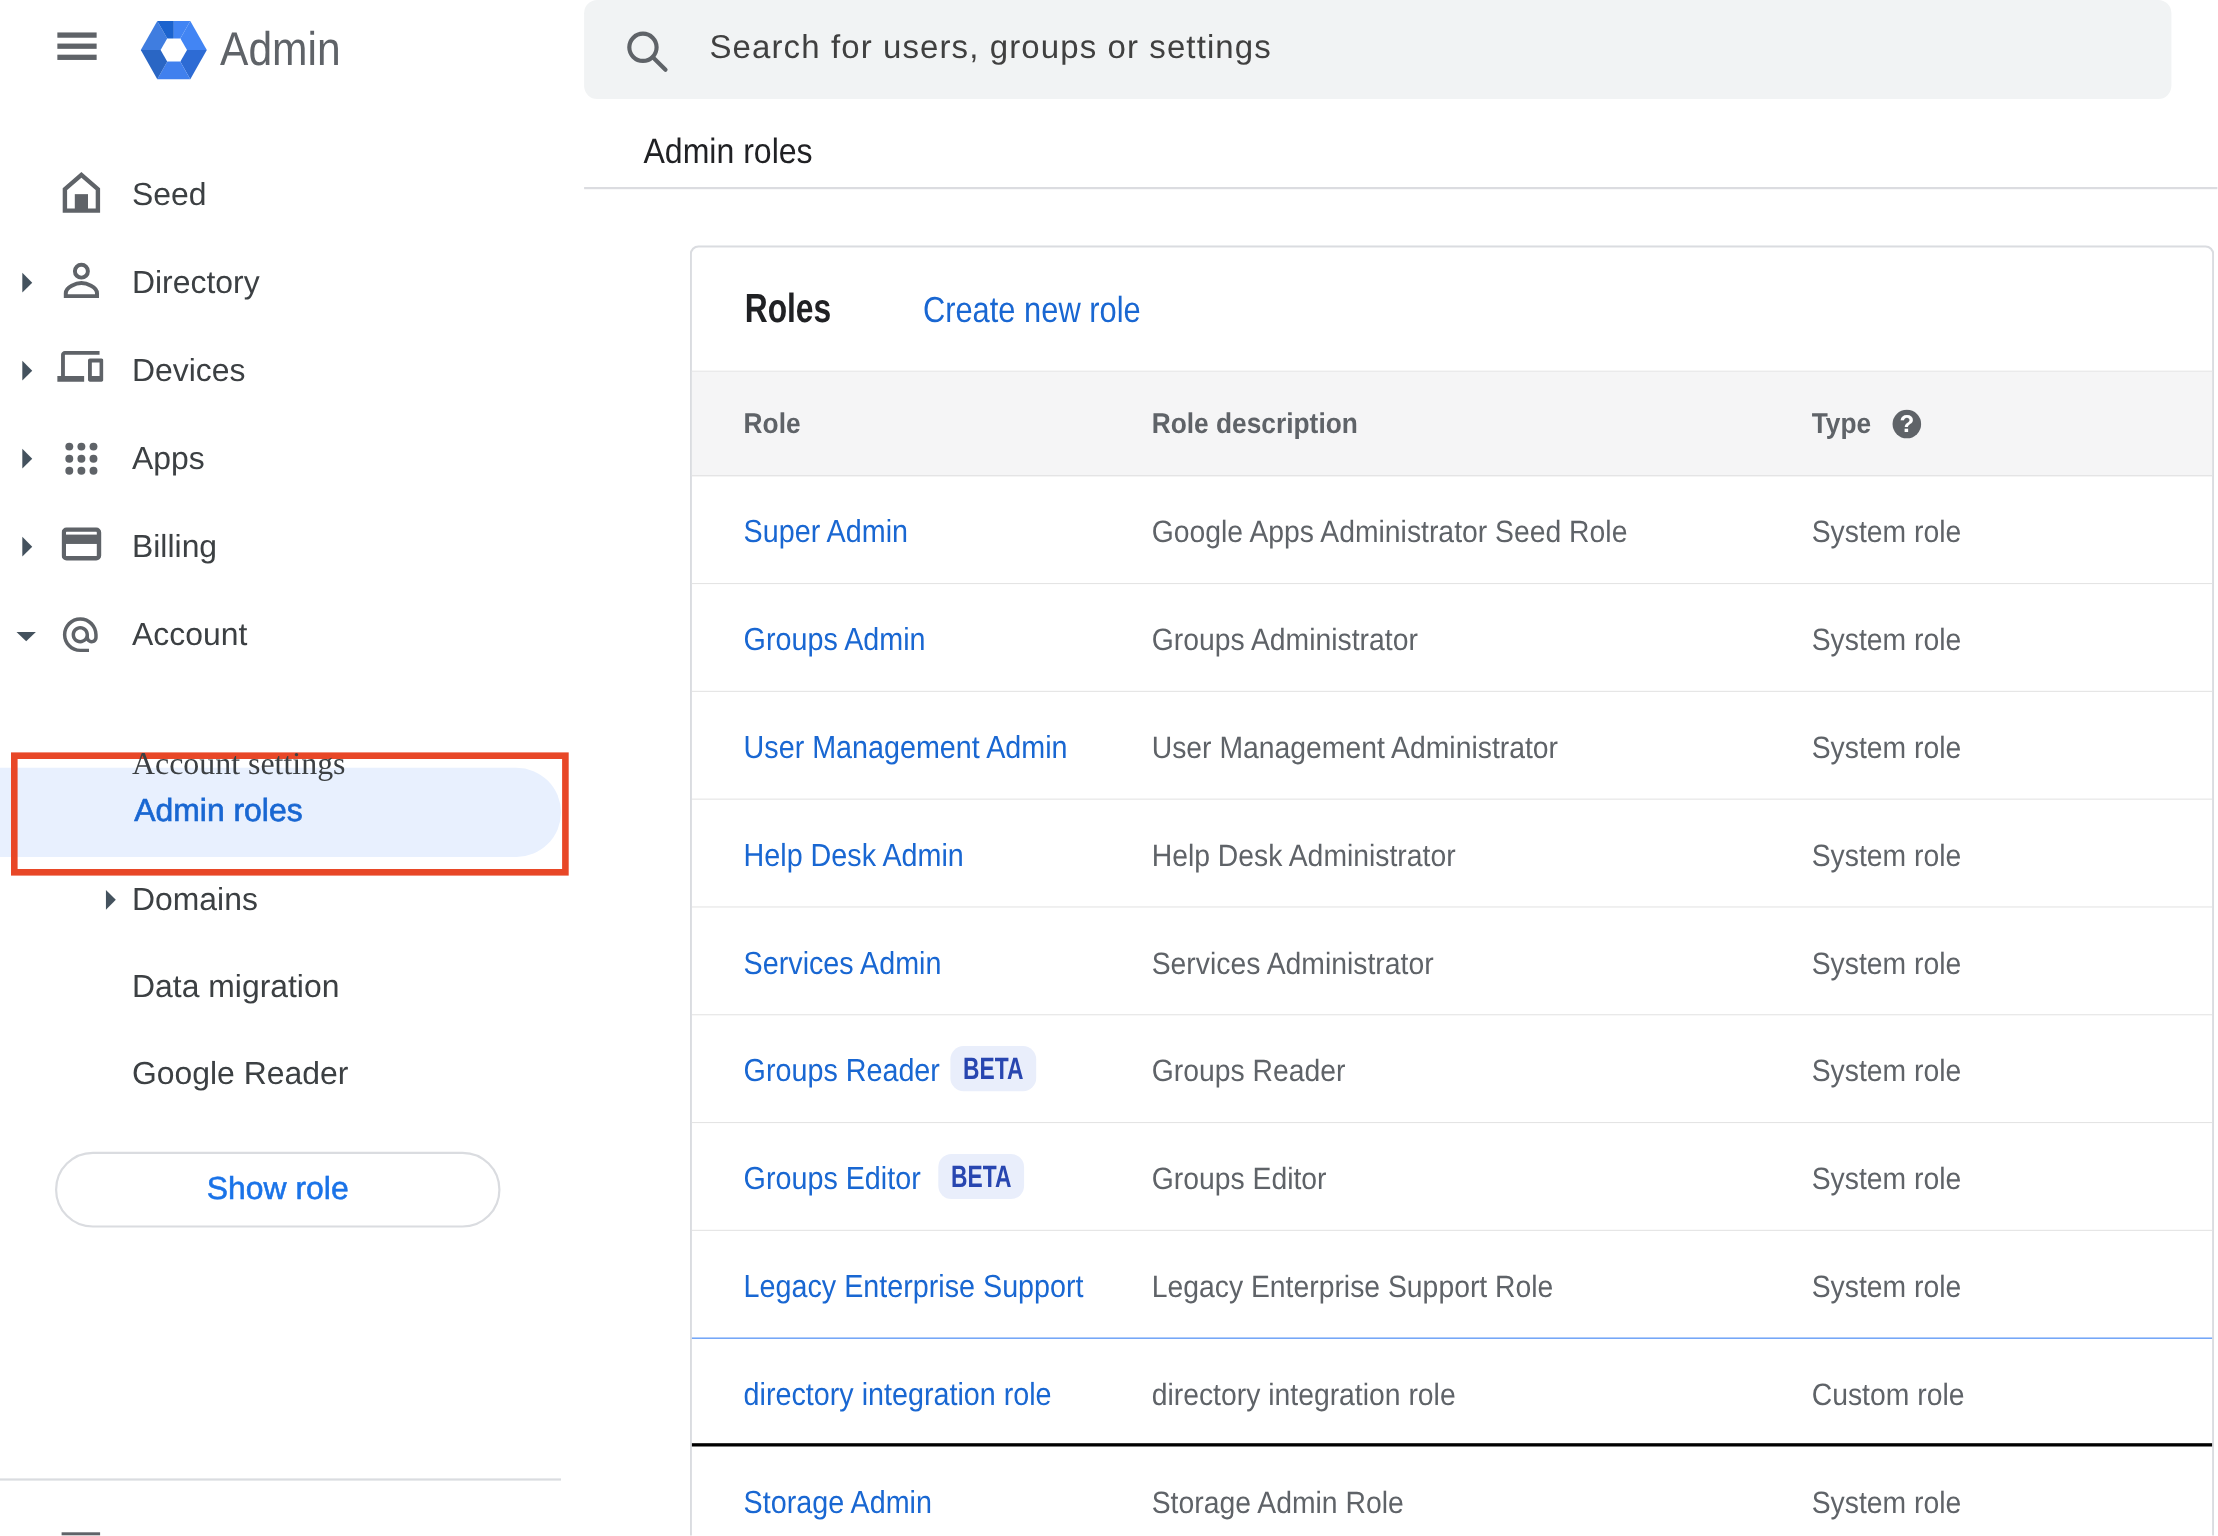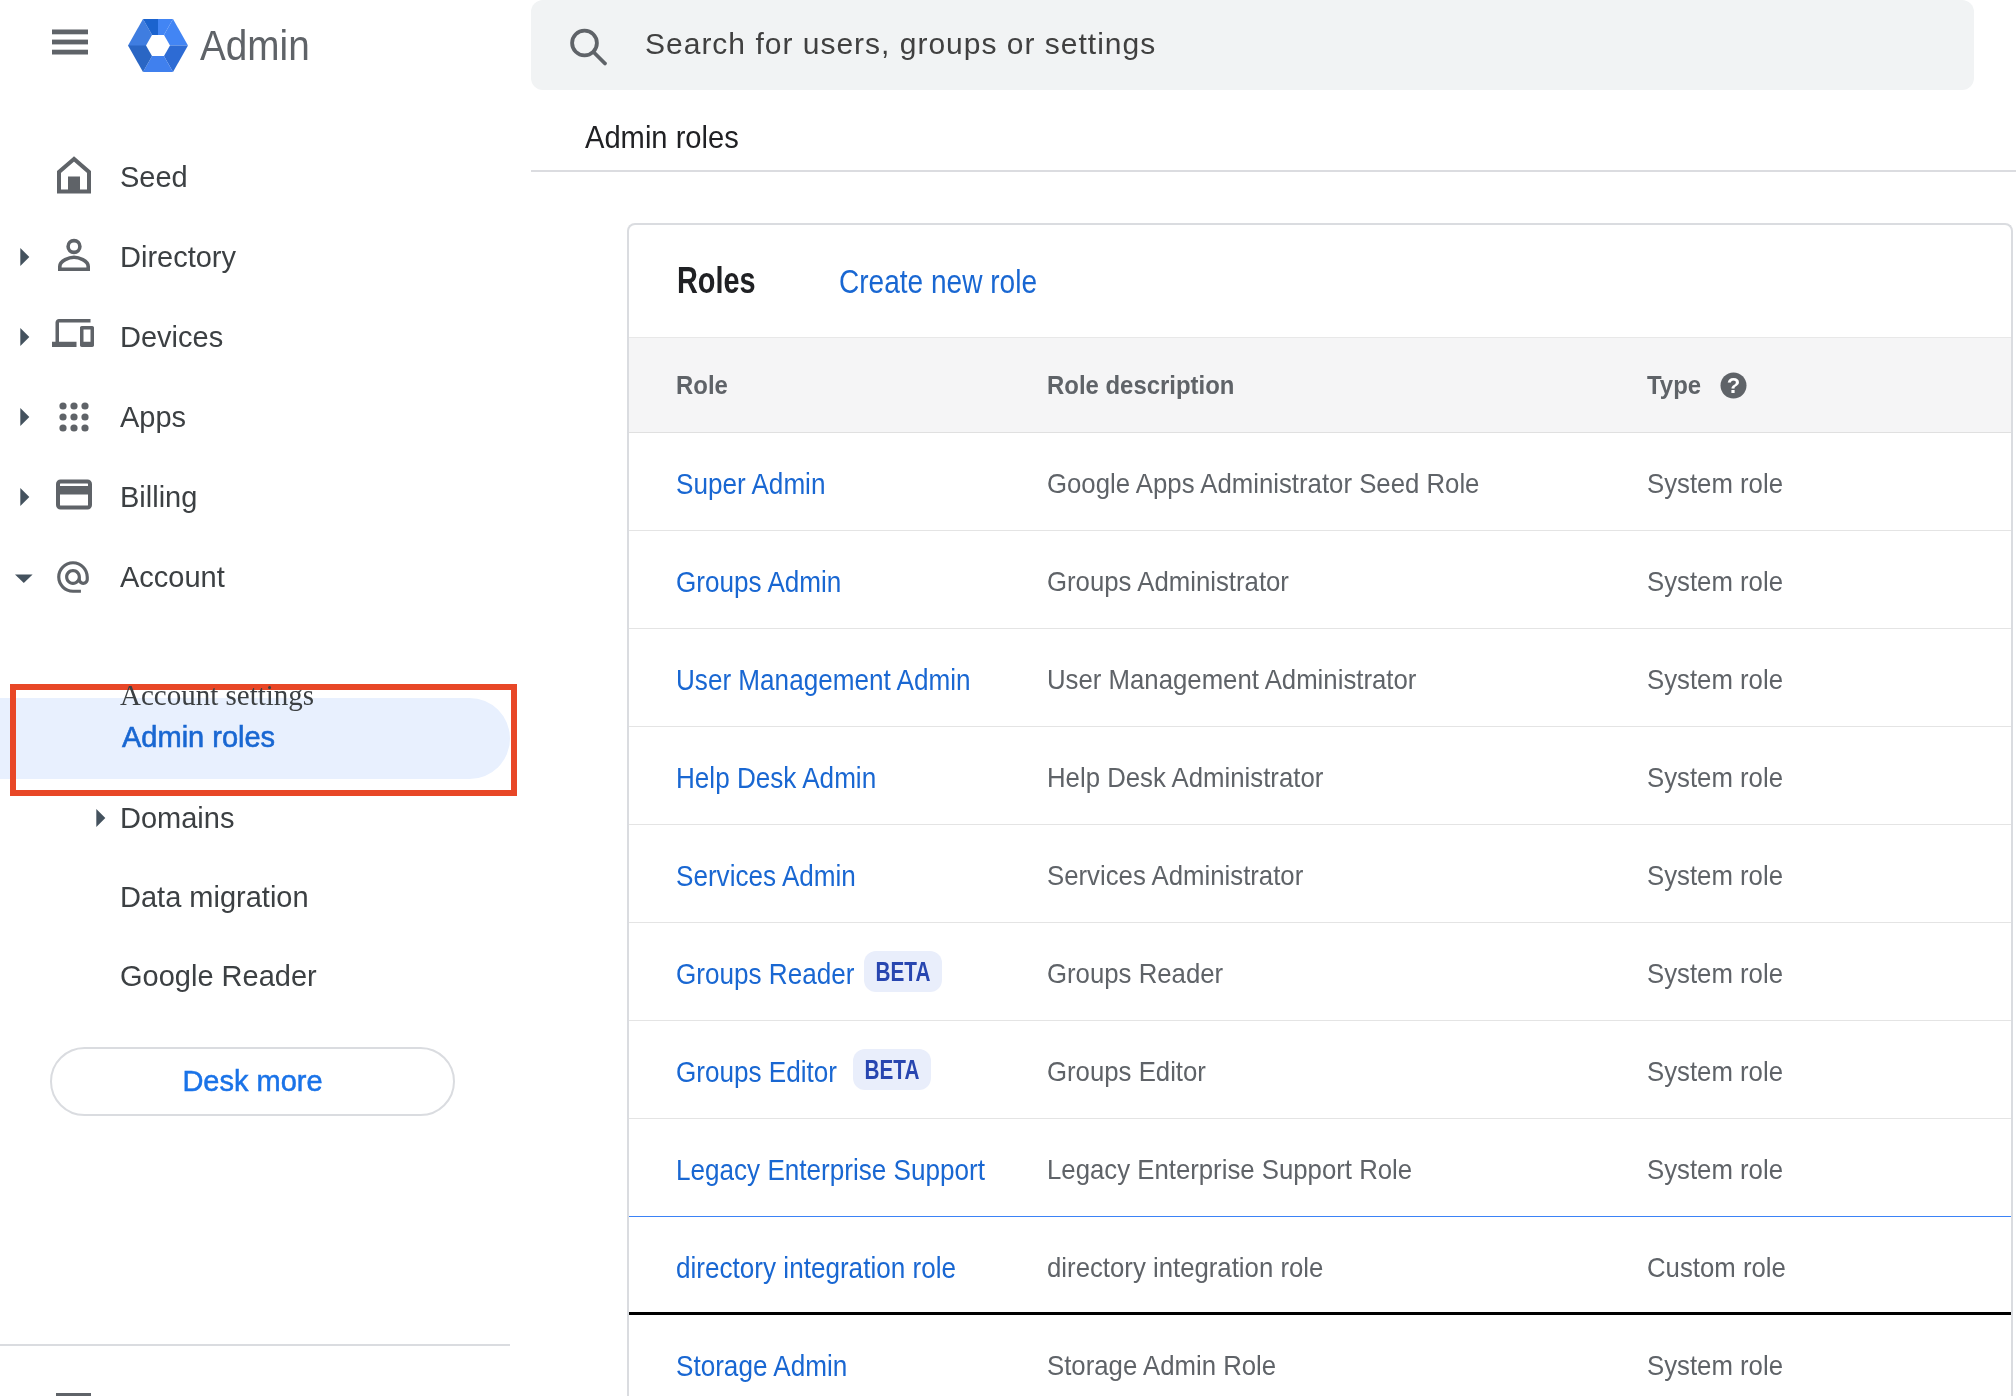--- a/index.html
+++ b/index.html
@@ -91,21 +91,21 @@
 
 <div class="abs" style="left:0;top:698px;width:510px;height:81px;background:#e8f0fe;border-radius:0 41px 41px 0;"></div>
 <div class="abs" style="left:10px;top:684px;width:507px;height:112px;border:6px solid #e84727;box-sizing:border-box;"></div>
 
 <div class="abs nav" style="left:120px;top:680px;font-family:Liberation Serif, serif;">Account settings</div>
 <div class="abs nav" style="left:122px;top:722px;color:#1967d2;-webkit-text-stroke:0.6px #1967d2;">Admin roles</div>
 <div class="abs nav" style="left:120px;top:803px;">Domains</div>
 <div class="abs nav" style="left:120px;top:882px;">Data migration</div>
 <div class="abs nav" style="left:120px;top:961px;">Google Reader</div>
 
-<div class="abs" style="left:50px;top:1047px;width:405px;height:69px;border:2px solid #dadce0;border-radius:36px;box-sizing:border-box;text-align:center;line-height:65px;font-size:29px;color:#1a73e8;-webkit-text-stroke:0.5px #1a73e8;">Desk more</div>
+<div class="abs" style="left:50px;top:1047px;width:405px;height:69px;border:2px solid #dadce0;border-radius:36px;box-sizing:border-box;text-align:center;line-height:65px;font-size:29px;color:#1a73e8;-webkit-text-stroke:0.5px #1a73e8;">Show role</div>
 
 <div class="abs" style="left:0;top:1344px;width:510px;height:2px;background:#dadce0;"></div>
 <div class="abs" style="left:56px;top:1393px;width:35px;height:3px;background:#5f6368;"></div>
 
 <div class="abs" style="left:531px;top:0;width:1443px;height:90px;background:#f1f3f4;border-radius:12px;"></div>
 <svg class="abs" style="left:567px;top:26px" width="42" height="42">
   <circle cx="17.5" cy="17" r="12.4" fill="none" stroke="#5f6368" stroke-width="3.8"></circle>
   <line x1="26.5" y1="26" x2="38" y2="37.5" stroke="#5f6368" stroke-width="3.8" stroke-linecap="round"></line>
 </svg>
 <div class="abs" style="left:645px;top:28px;font-size:30px;line-height:31px;letter-spacing:1px;color:#404040;">Search for users, groups or settings</div>

